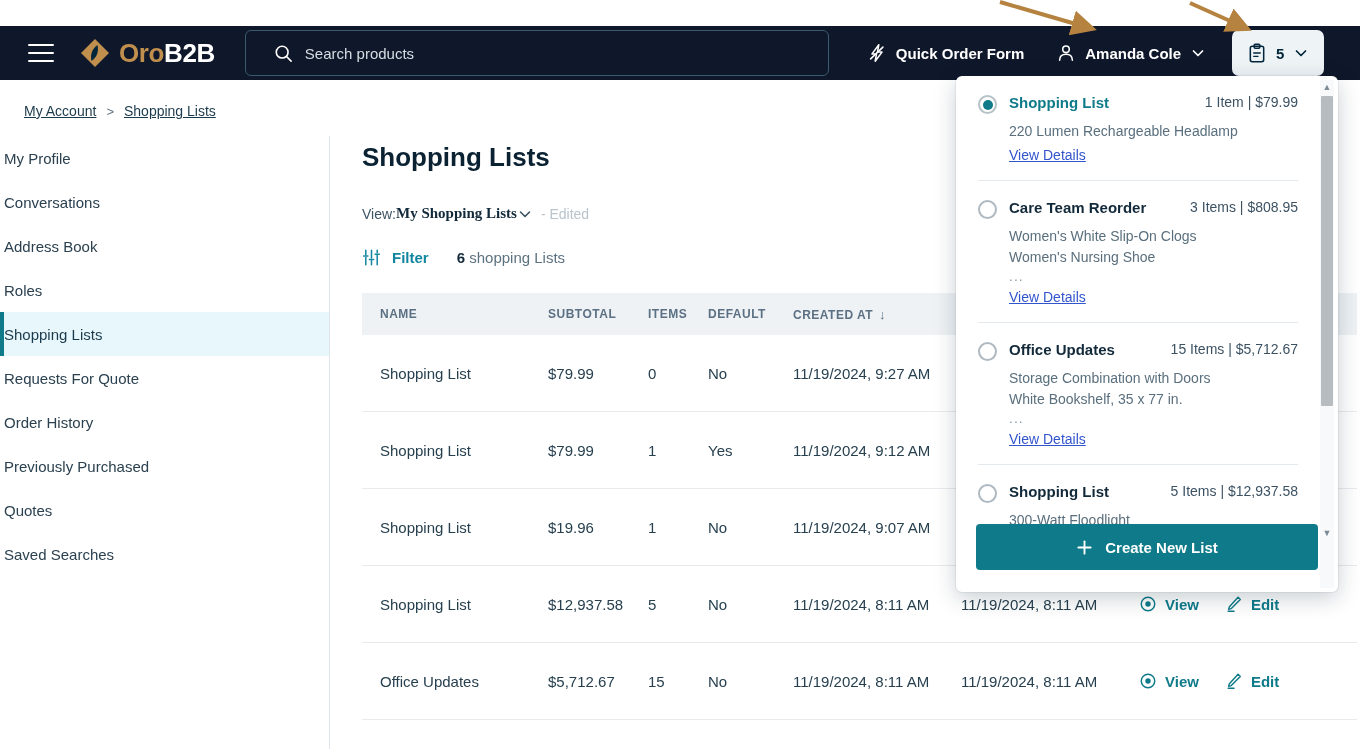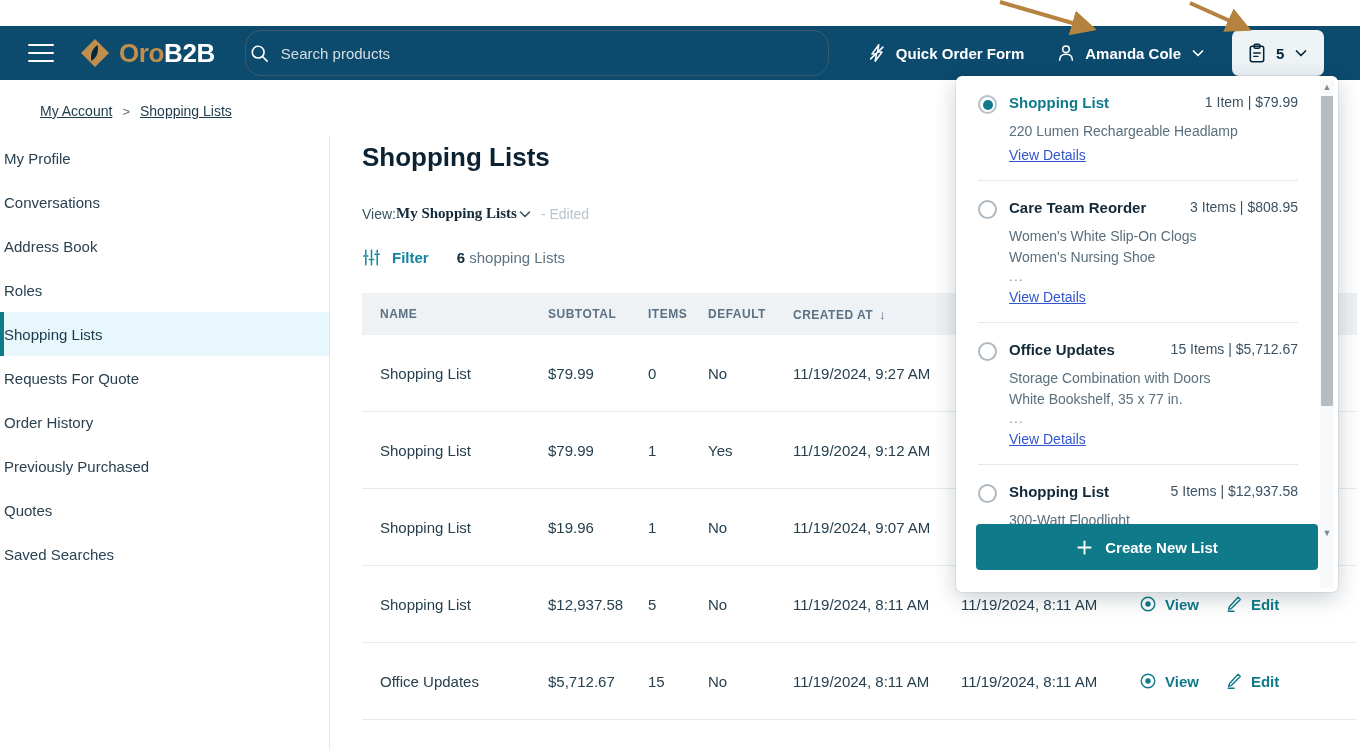--- a/index.html
+++ b/index.html
@@ -14,38 +14,38 @@
 
   
   #annotations {
     position: absolute; left: 0; top: 0; width: 1360px; height: 100px;
     pointer-events: none; z-index: 60;
   }
 
   
   #topbar {
     position: absolute; left: 0; top: 26px; width: 1360px; height: 54px;
-    background: #0c4a6e;
+    background: #0f172a;
     display: flex; align-items: center;
     z-index: 30;
   }
   .hamburger { margin-left: 28px; width: 26px; height: 18px; display: flex;
     flex-direction: column; justify-content: space-between; cursor: pointer; }
   .hamburger span { display: block; height: 2px; background: #ffffff; border-radius: 1px; }
 
   .brand { margin-left: 26px; display: flex; align-items: center; gap: 9px; cursor: pointer; }
   .brand-mark { width: 30px; height: 30px; }
   .brand-text { font-size: 26px; font-weight: 700; letter-spacing: -0.4px; }
   .brand-oro { color: #c08f4e; }
   .brand-b2b { color: #ffffff; }
 
   #searchbox {
     margin-left: 30px; width: 584px; height: 46px;
-    border: 1px solid #3c5a6d; border-radius: 16px;
-    display: flex; align-items: center; padding: 0 4px; gap: 12px;
+    border: 1px solid #3c5a6d; border-radius: 6px;
+    display: flex; align-items: center; padding: 0 28px; gap: 12px;
     background: transparent; cursor: text;
   }
   #searchbox .ph { color: #d6dee4; font-size: 15px; }
 
   .hdr-link {
     display: flex; align-items: center; gap: 9px; color: #fff;
     font-size: 15px; font-weight: 700; cursor: pointer;
   }
   #quick-order { margin-left: 38px; }
   #user-menu { margin-left: 32px; }
@@ -53,21 +53,21 @@
   #sl-button {
     margin-left: 26px; height: 46px; min-width: 92px;
     background: #eef3f6; border-radius: 7px;
     display: flex; align-items: center; justify-content: center; gap: 9px;
     color: #02263b; font-size: 15px; font-weight: 700; cursor: pointer;
     padding: 0 14px; position: relative; z-index: 45;
   }
 
   
   #breadcrumb {
-    position: absolute; left: 40px; top: 103px;
+    position: absolute; left: 24px; top: 103px;
     display: flex; align-items: center; gap: 10px;
     font-size: 14px; color: #1b3a4b; z-index: 5;
   }
   #breadcrumb a { color: #1b3a4b; text-decoration: underline; cursor: pointer; }
   #breadcrumb .sep { color: #5f7280; font-size: 13px; }
 
   
   #sidebar {
     position: absolute; left: 0; top: 136px; width: 330px; height: 613px;
     border-right: 1px solid #dfe5ea; background: #fff; z-index: 4;

